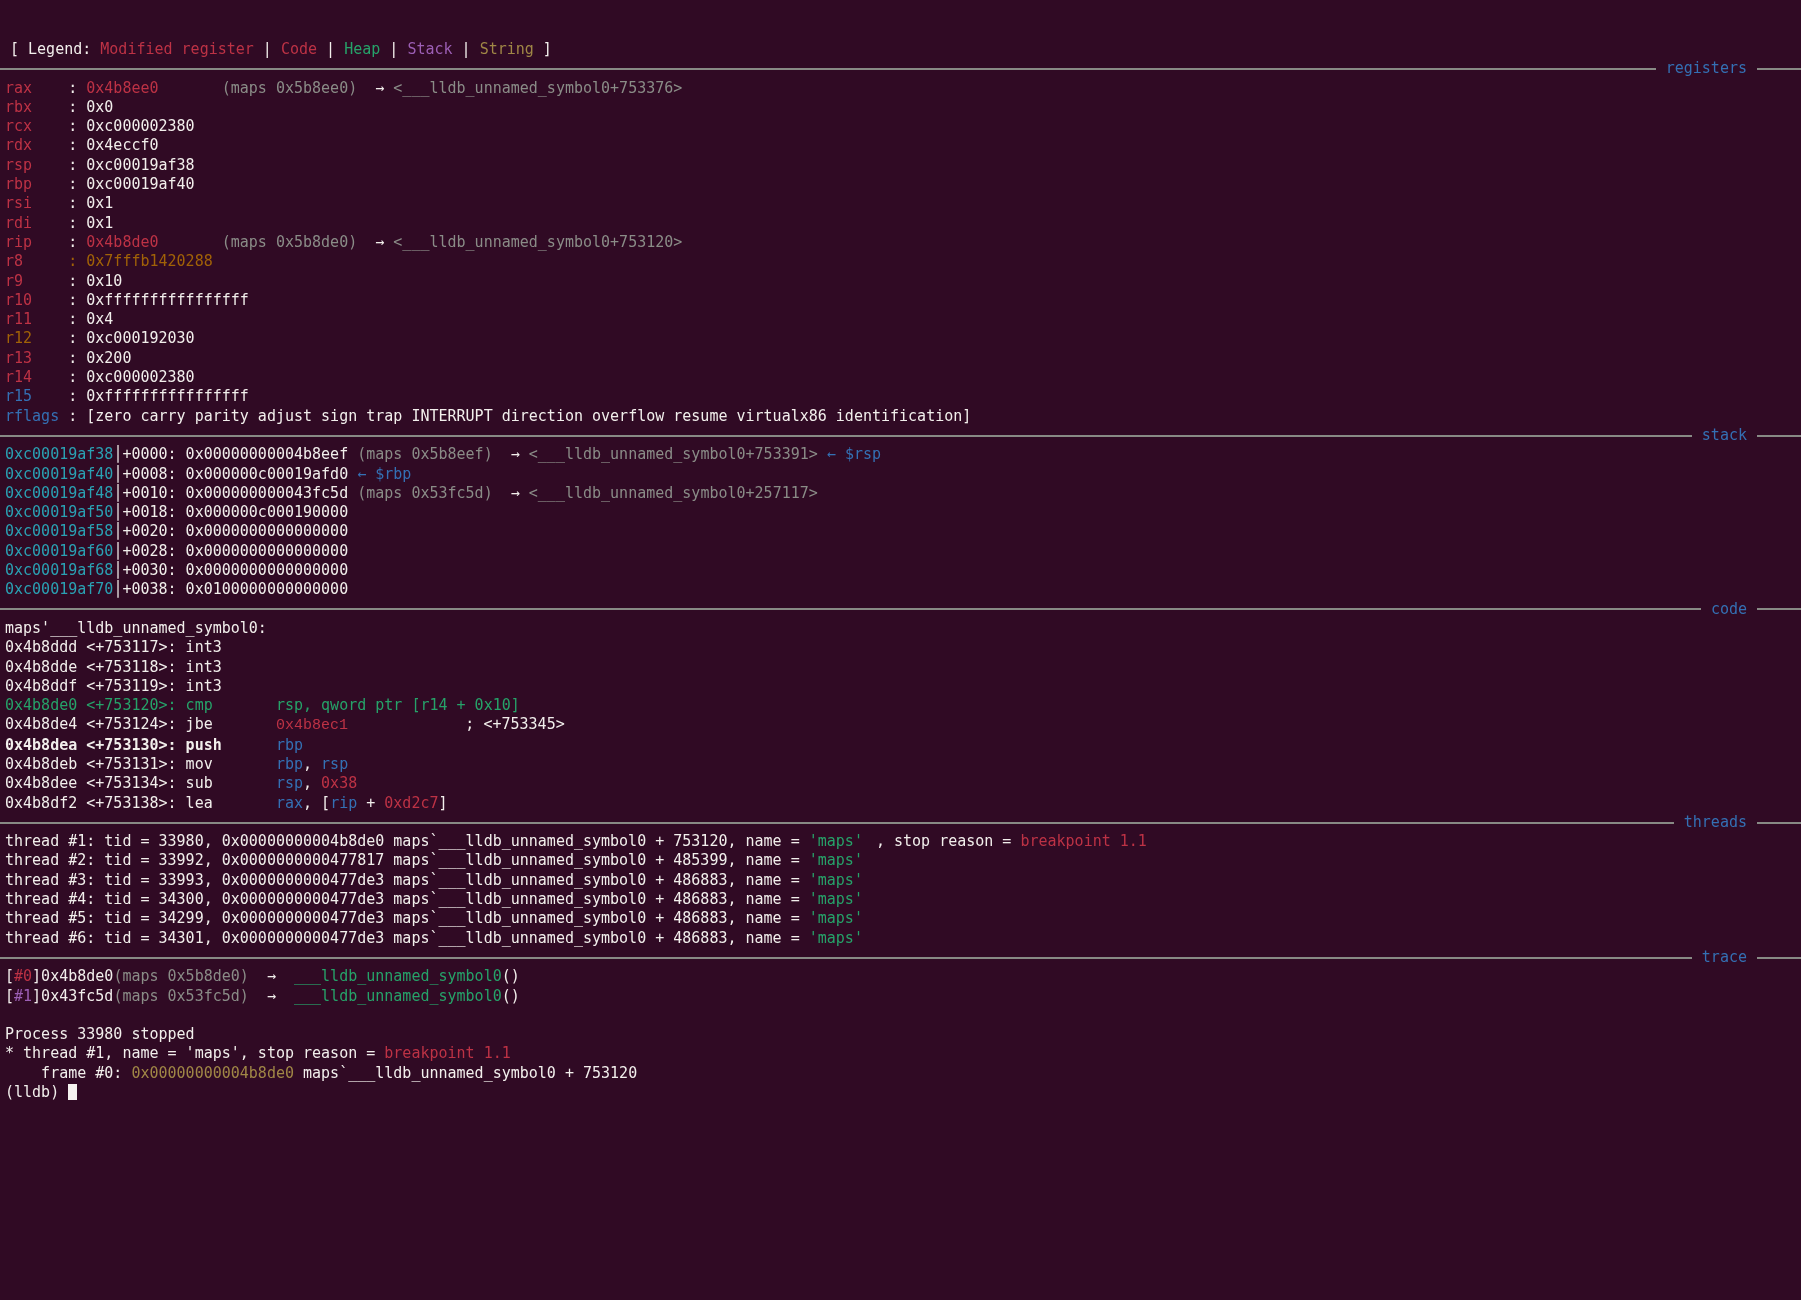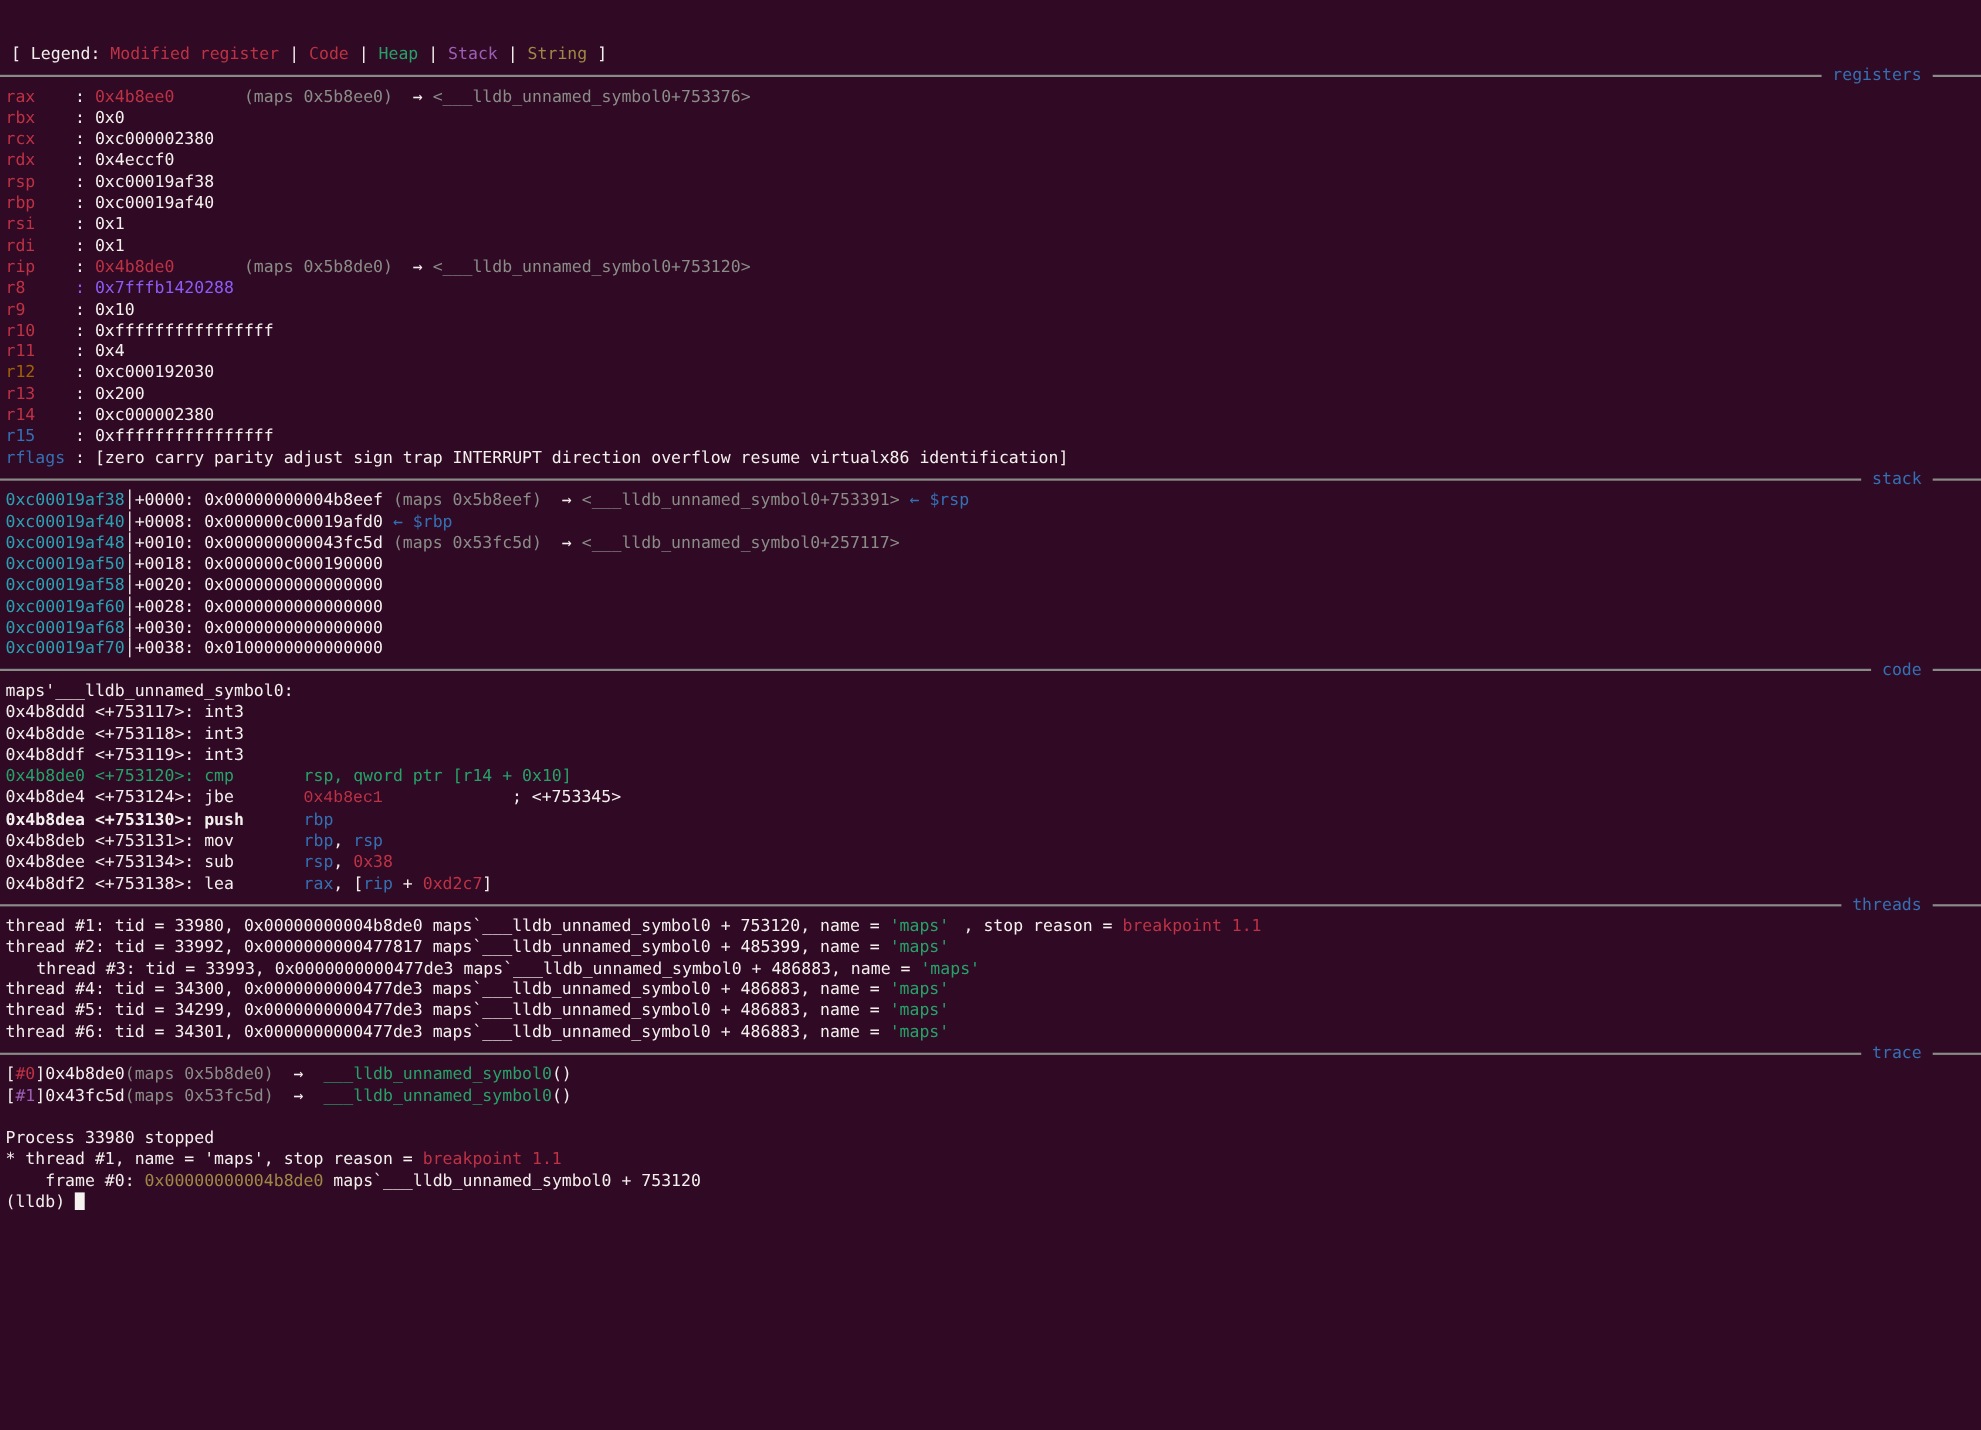--- a/index.html
+++ b/index.html
@@ -30,21 +30,21 @@
     <div class="lines" id="sec-0">
         <div class="line"><span style="color: rgb(189, 50, 69);">rax    </span><span style="color: rgb(242, 239, 236);">: </span><span style="color: rgb(189, 50, 69);">0x4b8ee0       </span><span style="color: rgb(138, 140, 135);">(maps 0x5b8ee0)</span><span style="color: rgb(242, 239, 236);">  → </span><span style="color: rgb(138, 140, 135);">&lt;___lldb_unnamed_symbol0+753376&gt;</span></div>
         <div class="line"><span style="color: rgb(189, 50, 69);">rbx    </span><span style="color: rgb(242, 239, 236);">: 0x0</span></div>
         <div class="line"><span style="color: rgb(189, 50, 69);">rcx    </span><span style="color: rgb(242, 239, 236);">: 0xc000002380</span></div>
         <div class="line"><span style="color: rgb(189, 50, 69);">rdx    </span><span style="color: rgb(242, 239, 236);">: 0x4eccf0</span></div>
         <div class="line"><span style="color: rgb(189, 50, 69);">rsp    </span><span style="color: rgb(242, 239, 236);">: 0xc00019af38</span></div>
         <div class="line"><span style="color: rgb(189, 50, 69);">rbp    </span><span style="color: rgb(242, 239, 236);">: 0xc00019af40</span></div>
         <div class="line"><span style="color: rgb(189, 50, 69);">rsi    </span><span style="color: rgb(242, 239, 236);">: 0x1</span></div>
         <div class="line"><span style="color: rgb(189, 50, 69);">rdi    </span><span style="color: rgb(242, 239, 236);">: 0x1</span></div>
         <div class="line"><span style="color: rgb(189, 50, 69);">rip    </span><span style="color: rgb(242, 239, 236);">: </span><span style="color: rgb(189, 50, 69);">0x4b8de0       </span><span style="color: rgb(138, 140, 135);">(maps 0x5b8de0)</span><span style="color: rgb(242, 239, 236);">  → </span><span style="color: rgb(138, 140, 135);">&lt;___lldb_unnamed_symbol0+753120&gt;</span></div>
-        <div class="line"><span style="color: rgb(189, 50, 69);">r8     </span><span style="color: #8b5cf6;">: 0x7fffb1420288</span></div>
+        <div class="line"><span style="color: rgb(189, 50, 69);">r8     </span><span style="color: #a16207;">: 0x7fffb1420288</span></div>
         <div class="line"><span style="color: rgb(189, 50, 69); margin-top: 23px;">r9     </span><span style="color: rgb(242, 239, 236);">: 0x10</span></div>
         <div class="line"><span style="color: rgb(189, 50, 69);">r10    </span><span style="color: rgb(242, 239, 236);">: 0xffffffffffffffff</span></div>
         <div class="line"><span style="color: rgb(189, 50, 69);">r11    </span><span style="color: rgb(242, 239, 236);">: 0x4</span></div>
         <div class="line"><span style="color: #a16207;">r12    </span><span style="color: rgb(242, 239, 236);">: 0xc000192030</span></div>
         <div class="line"><span style="color: rgb(189, 50, 69);">r13    </span><span style="color: rgb(242, 239, 236);">: 0x200</span></div>
         <div class="line"><span style="color: rgb(189, 50, 69);">r14    </span><span style="color: rgb(242, 239, 236);">: 0xc000002380</span></div>
         <div class="line"><span style="color: rgb(52, 112, 180);">r15    </span><span style="color: rgb(242, 239, 236);">: 0xffffffffffffffff</span></div>
         <div class="line"><span style="color: rgb(52, 112, 180);">rflags </span><span style="color: rgb(242, 239, 236);">: [zero carry parity adjust sign trap INTERRUPT direction overflow resume virtualx86 identification]</span></div>
       </div>
   </section>
@@ -89,21 +89,21 @@
 
   <section>
     <div class="rule">
       <span class="rule-line"></span>
       <span class="rule-label">threads</span>
       <span class="rule-line short"></span>
     </div>
     <div class="lines" id="sec-3">
         <div class="line"><span style="color: rgb(242, 239, 236);">thread #1: tid = 33980, 0x00000000004b8de0 maps`___lldb_unnamed_symbol0 + 753120, name = </span><span style="color: rgb(38, 162, 105);">'maps'</span><span style="color: rgb(242, 239, 236); margin-left: 13px;">, stop reason = </span><span style="color: rgb(189, 50, 69);">breakpoint 1.1</span></div>
         <div class="line"><span style="color: rgb(242, 239, 236);">thread #2: tid = 33992, 0x0000000000477817 maps`___lldb_unnamed_symbol0 + 485399, name = </span><span style="color: rgb(38, 162, 105);">'maps'</span></div>
-        <div class="line"><span style="color: rgb(242, 239, 236); margin-left: 28px;">thread #3: tid = 33993, 0x0000000000477de3 maps`___lldb_unnamed_symbol0 + 486883, name = </span><span style="color: rgb(38, 162, 105);">'maps'</span></div>
+        <div class="line"><span style="color: rgb(242, 239, 236);">thread #3: tid = 33993, 0x0000000000477de3 maps`___lldb_unnamed_symbol0 + 486883, name = </span><span style="color: rgb(38, 162, 105);">'maps'</span></div>
         <div class="line"><span style="color: rgb(242, 239, 236);">thread #4: tid = 34300, 0x0000000000477de3 maps`___lldb_unnamed_symbol0 + 486883, name = </span><span style="color: rgb(38, 162, 105);">'maps'</span></div>
         <div class="line"><span style="color: rgb(242, 239, 236);">thread #5: tid = 34299, 0x0000000000477de3 maps`___lldb_unnamed_symbol0 + 486883, name = </span><span style="color: rgb(38, 162, 105);">'maps'</span></div>
         <div class="line"><span style="color: rgb(242, 239, 236);">thread #6: tid = 34301, 0x0000000000477de3 maps`___lldb_unnamed_symbol0 + 486883, name = </span><span style="color: rgb(38, 162, 105);">'maps'</span></div>
       </div>
   </section>
 
   <section>
     <div class="rule">
       <span class="rule-line"></span>
       <span class="rule-label">trace</span>

